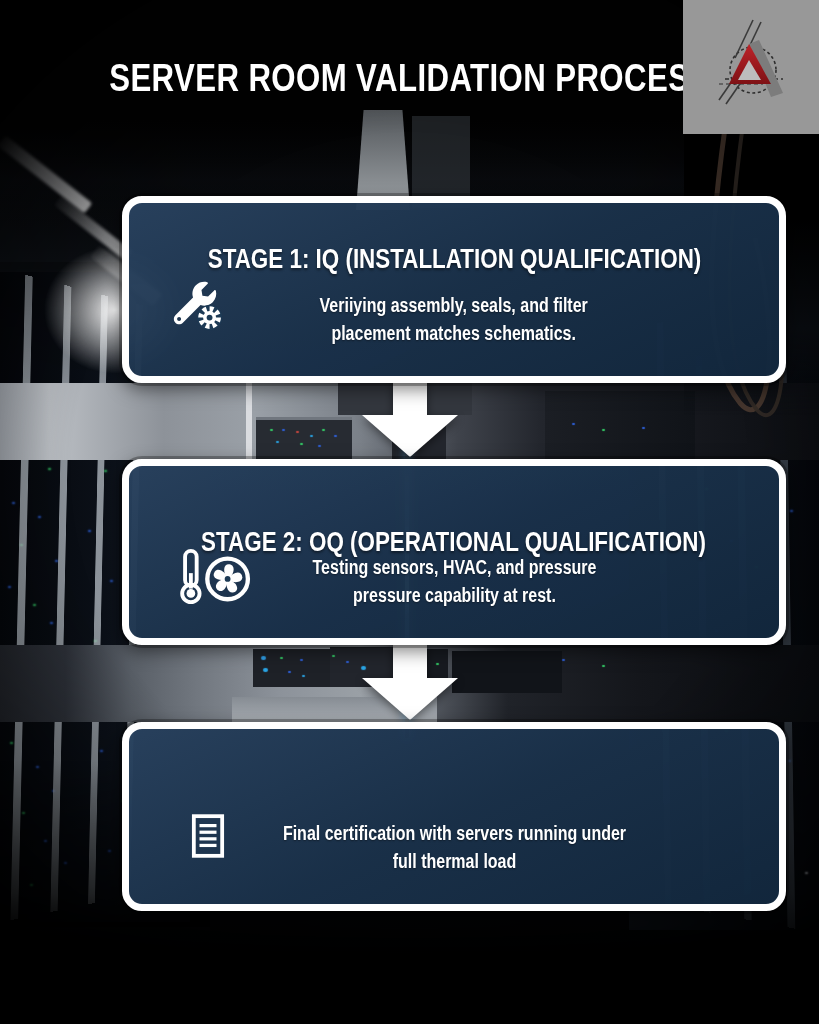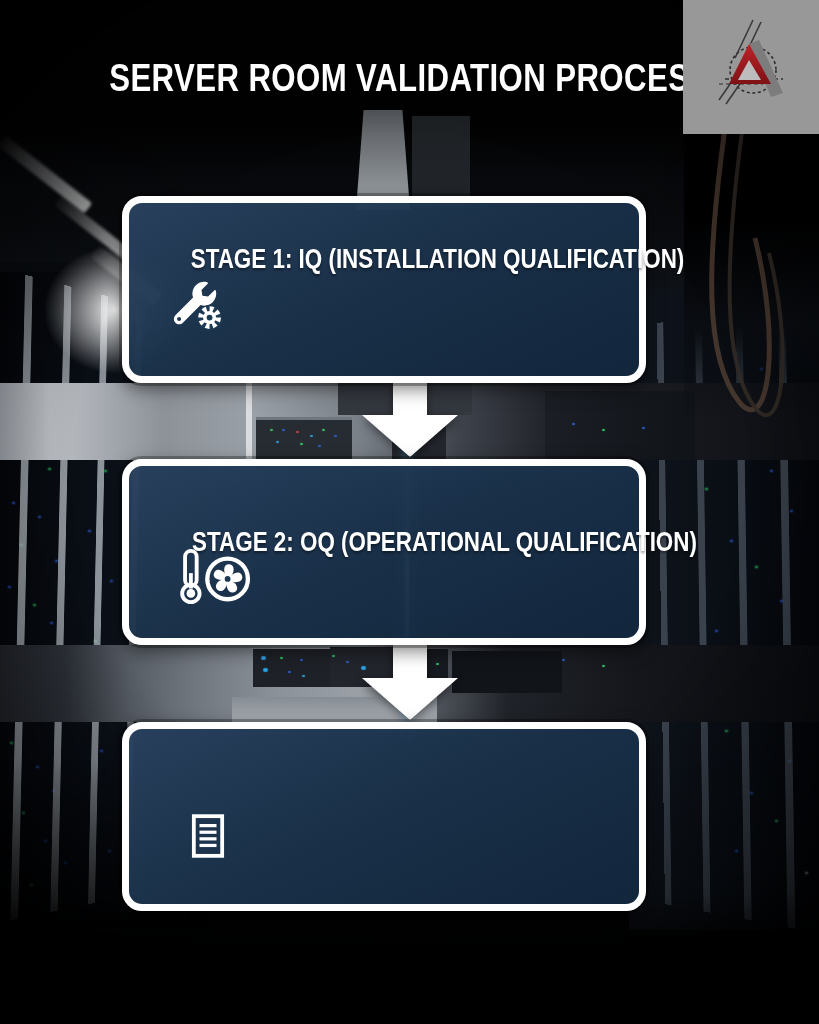--- a/index.html
+++ b/index.html
@@ -88,21 +88,21 @@
     602px 20px 1px #35d46a;}
   .cyan-streak{left:405px;top:420px;width:4px;height:318px;
     background:linear-gradient(180deg,rgba(130,205,255,0) 0,rgba(130,205,255,.55) 30%,#bfeaff 52%,rgba(90,180,235,.7) 72%,rgba(90,180,235,0) 100%);
     box-shadow:0 0 9px 1px rgba(110,195,250,.55);}
   .cables{left:685px;top:118px;}
   
   .title-wrap{left:0;top:58px;width:819px;text-align:center;z-index:7;}
   .title-text{display:inline-block;font-size:39px;line-height:1;font-weight:bold;letter-spacing:.5px;
     transform:scaleX(.8);white-space:nowrap;text-shadow:0 2px 4px rgba(0,0,0,.7);}
   .logo-box{right:0;top:0;width:136px;height:134px;background:#989898;z-index:8;}
-  .stage-card{left:122px;width:524px;box-sizing:border-box;z-index:6;
+  .stage-card{left:122px;width:664px;box-sizing:border-box;z-index:6;
     border:7px solid #fff;border-radius:20px;
     background:linear-gradient(155deg,rgba(41,66,95,.97) 0%,rgba(26,49,74,.97) 50%,rgba(18,39,61,.98) 100%);
     box-shadow:0 0 0 3px rgba(0,0,0,.28),0 6px 18px rgba(0,0,0,.5);}
   .card1{top:196px;height:187px;}
   .card2{top:459px;height:186px;}
   .card3{top:722px;height:189px;}
   .stage-heading{position:absolute;left:0;width:100%;margin:0;text-align:center;
     font-size:28px;line-height:1;font-weight:bold;color:#fff;}
   .stage-heading .cond{display:inline-block;transform:scaleX(.8);white-space:nowrap;
     text-shadow:0 2px 3px rgba(0,0,0,.45);}
@@ -202,20 +202,26 @@
       <svg width="52" height="52" viewBox="0 0 64 64">
         <g transform="translate(1,1) scale(0.102)">
           <path fill="#fff" d="M507.7 109.1c-2.2-9-13.5-12.1-20.1-5.5l-74.4 74.4-67.9-11.3-11.3-67.9 74.4-74.4c6.6-6.6 3.4-17.9-5.7-20.2-47.4-11.7-99.6.9-136.6 37.9-39.6 39.6-50.5 97.1-34 147.2L18.7 402.8c-25 25-25 65.5 0 90.5s65.5 25 90.5 0l213.2-213.2c50.1 16.7 107.5 5.7 147.4-34.2 37.1-37.1 49.7-89.3 37.9-136.8zM64 472c-13.3 0-24-10.8-24-24 0-13.3 10.7-24 24-24s24 10.7 24 24c0 13.3-10.7 24-24 24z"></path>
         </g>
         <circle cx="45" cy="45" r="15.5" fill="#1d3a55"></circle>
         <circle cx="45" cy="45" r="10.5" fill="none" stroke="#fff" stroke-width="7" stroke-dasharray="4.6 3.6"></circle>
         <circle cx="45" cy="45" r="8" fill="#fff"></circle>
         <circle cx="45" cy="45" r="3.6" fill="#1d3a55"></circle>
       </svg>
     </span>
+    <div class="stage-desc d1">
+      <div class="cond">
+        <span>Veriiying assembly, seals, and filter</span>
+        <span>placement matches schematics.</span>
+      </div>
+    </div>
   </section>
 
   <div class="abs arrow arrow1">
     <div class="shaft"></div>
     <div class="head"></div>
   </div>
 
   <section class="abs stage-card card2">
     <h2 class="stage-heading h2">
       <span class="cond">STAGE 2: OQ (OPERATIONAL QUALIFICATION)</span>
@@ -230,32 +236,44 @@
         <g fill="#fff">
           <path d="M52 32 C46 24 48 15 55 17 C61 19 58 29 52 32 Z"></path>
           <path d="M52 32 C46 24 48 15 55 17 C61 19 58 29 52 32 Z" transform="rotate(72 52 32)"></path>
           <path d="M52 32 C46 24 48 15 55 17 C61 19 58 29 52 32 Z" transform="rotate(144 52 32)"></path>
           <path d="M52 32 C46 24 48 15 55 17 C61 19 58 29 52 32 Z" transform="rotate(216 52 32)"></path>
           <path d="M52 32 C46 24 48 15 55 17 C61 19 58 29 52 32 Z" transform="rotate(288 52 32)"></path>
         </g>
         <circle cx="52" cy="32" r="3" fill="#1d3a55"></circle>
       </svg>
     </span>
+    <div class="stage-desc d2">
+      <div class="cond">
+        <span>Testing sensors, HVAC, and pressure</span>
+        <span>pressure capability at rest.</span>
+      </div>
+    </div>
   </section>
 
   <div class="abs arrow arrow2">
     <div class="shaft"></div>
     <div class="head"></div>
   </div>
 
   <section class="abs stage-card card3">
     <span class="stage-icon i3">
       <svg width="34" height="46" viewBox="0 0 36 48">
         <rect x="3" y="3" width="30" height="42" fill="none" stroke="#fff" stroke-width="4"></rect>
         <line x1="9" y1="13" x2="27" y2="13" stroke="#fff" stroke-width="3.4"></line>
         <line x1="9" y1="20" x2="27" y2="20" stroke="#fff" stroke-width="3.4"></line>
         <line x1="9" y1="27" x2="27" y2="27" stroke="#fff" stroke-width="3.4"></line>
         <line x1="9" y1="34" x2="27" y2="34" stroke="#fff" stroke-width="3.4"></line>
       </svg>
     </span>
+    <div class="stage-desc d3">
+      <div class="cond">
+        <span>Final certification with servers running under</span>
+        <span>full thermal load</span>
+      </div>
+    </div>
   </section>
 
 </div>
 
 </body></html>

